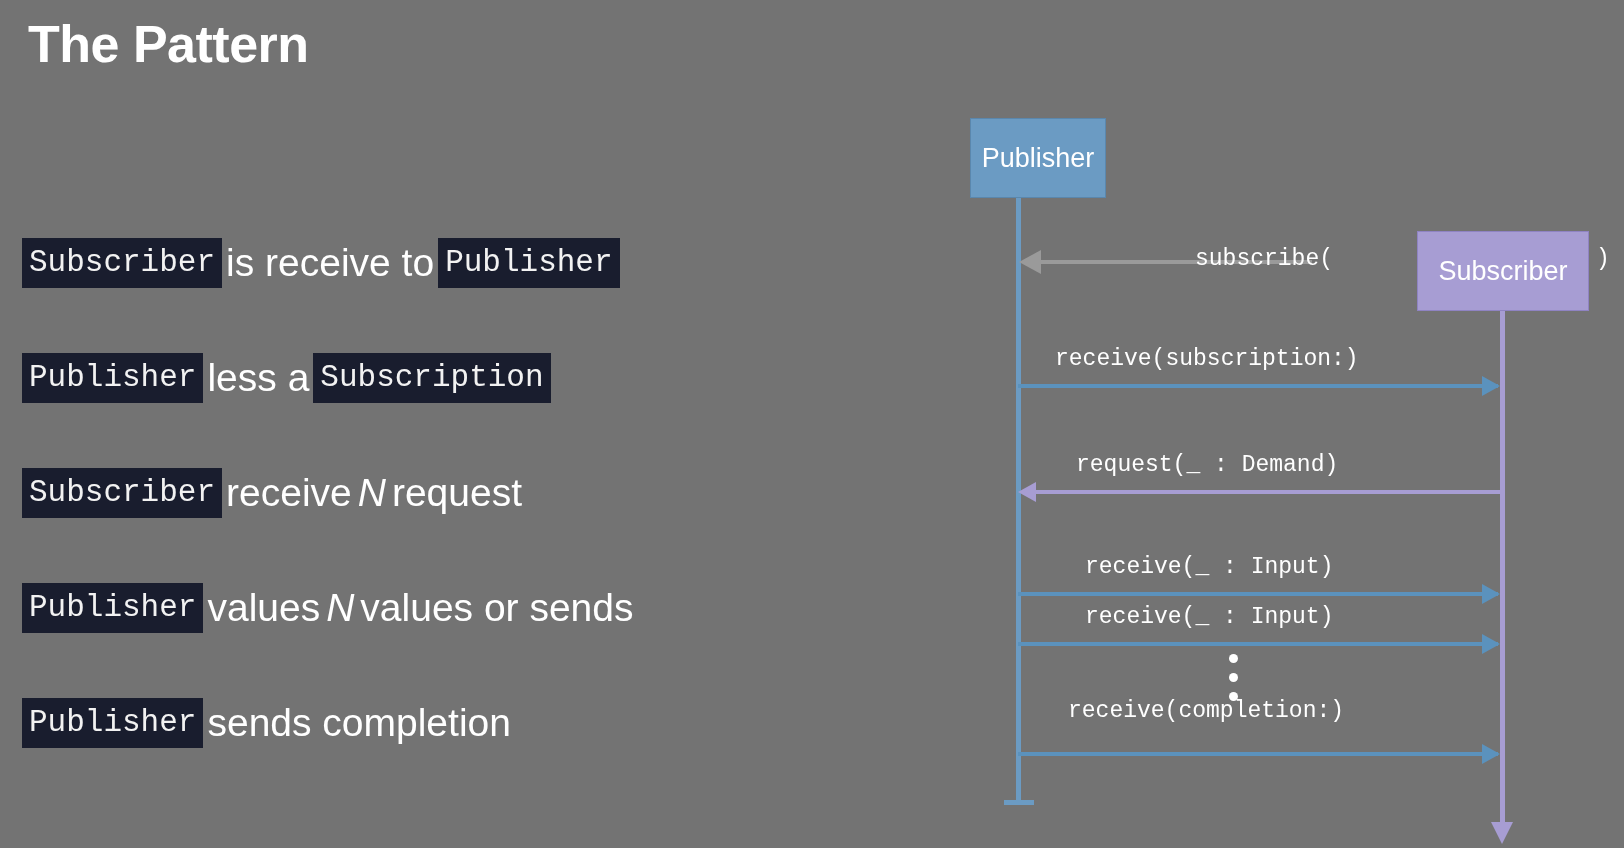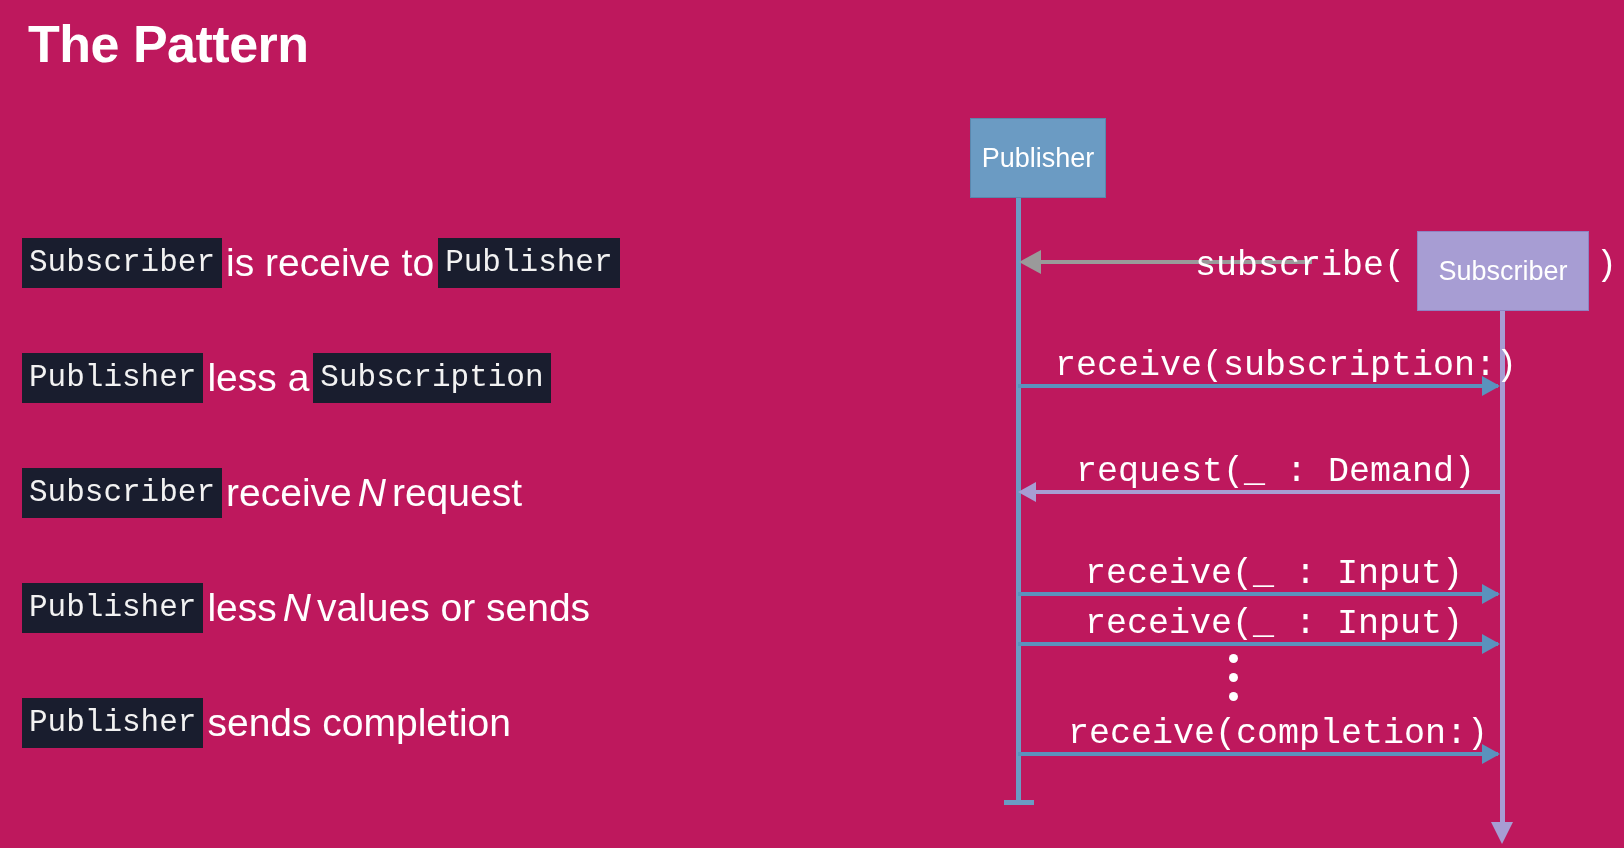--- a/index.html
+++ b/index.html
@@ -11,21 +11,21 @@
     width: 1624px;
     height: 848px;
     overflow: hidden;
     font-family: "Liberation Sans", sans-serif;
     position: relative;
   }
 
   #slide {
     position: absolute;
     inset: 0;
-    background: #be185d;
+    background: #737373;
   }
 
   
   #page-title {
     position: absolute;
     left: 28px;
     top: 14px;
     font-size: 52px;
     font-weight: bold;
     color: #ffffff;
@@ -142,21 +142,21 @@
     height: 0;
     border-left: 11px solid transparent;
     border-right: 11px solid transparent;
     border-top: 22px solid #a79dd3;
   }
 
   
   .msg-label {
     position: absolute;
     font-family: "Liberation Mono", "DejaVu Sans Mono", monospace;
-    font-size: 35px;
+    font-size: 23px;
     color: #ffffff;
     white-space: nowrap;
   }
 
   .msg-line {
     position: absolute;
     height: 4px;
   }
   .msg-line.blue { background: #5b92bd; }
   .msg-line.purple { background: #a79dd3; }
@@ -216,21 +216,21 @@
 
     <div class="bullet-line">
       <span class="seg code">Subscriber</span>
       <span class="seg plain">receive</span>
       <span class="seg italic">N</span>
       <span class="seg plain">request</span>
     </div>
 
     <div class="bullet-line">
       <span class="seg code">Publisher</span>
-      <span class="seg plain">less</span>
+      <span class="seg plain">values</span>
       <span class="seg italic">N</span>
       <span class="seg plain">values or sends</span>
     </div>
 
     <div class="bullet-line">
       <span class="seg code">Publisher</span>
       <span class="seg plain">sends completion</span>
     </div>
 
   </div>
@@ -265,19 +265,19 @@
     <div class="arrow-right blue" style="left:552px; top:484px;"></div>
 
     <div class="msg-label" style="left:155px; top:504px;">receive(_ : Input)</div>
     <div class="msg-line blue" style="left:88px; top:542px; width:480px;"></div>
     <div class="arrow-right blue" style="left:552px; top:534px;"></div>
 
     <div class="ellipsis-dot" style="left:299px; top:554px;"></div>
     <div class="ellipsis-dot" style="left:299px; top:573px;"></div>
     <div class="ellipsis-dot" style="left:299px; top:592px;"></div>
 
-    <div class="msg-label" style="left:138px; top:614px;">receive(completion:)</div>
+    <div class="msg-label" style="left:138px; top:598px;">receive(completion:)</div>
     <div class="msg-line blue" style="left:88px; top:652px; width:480px;"></div>
     <div class="arrow-right blue" style="left:552px; top:644px;"></div>
 
   </div>
 
 </div>
 
 </body></html>

